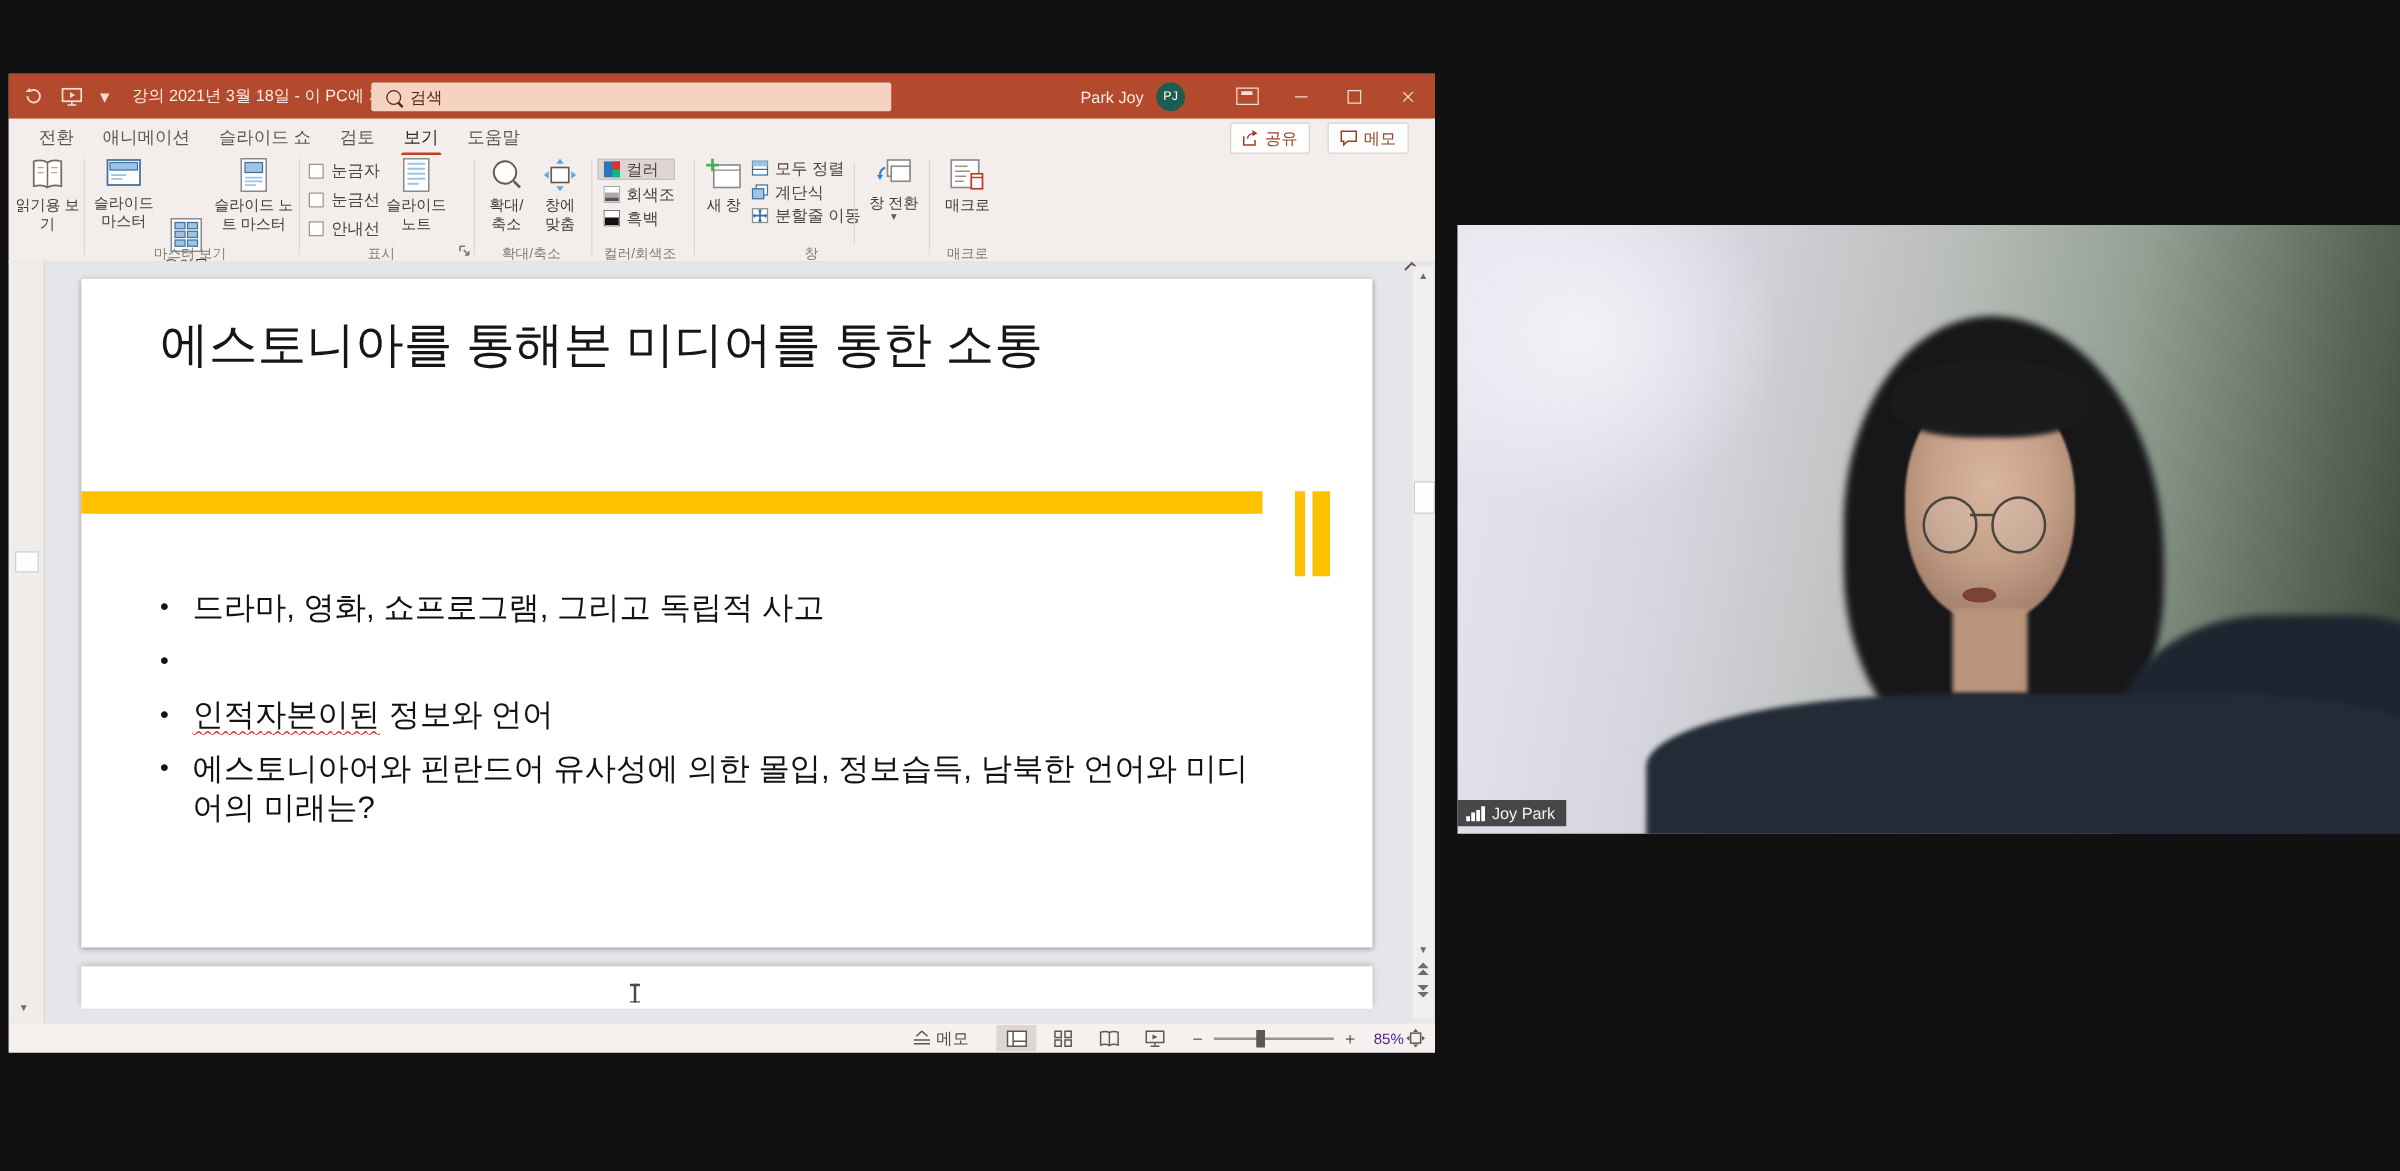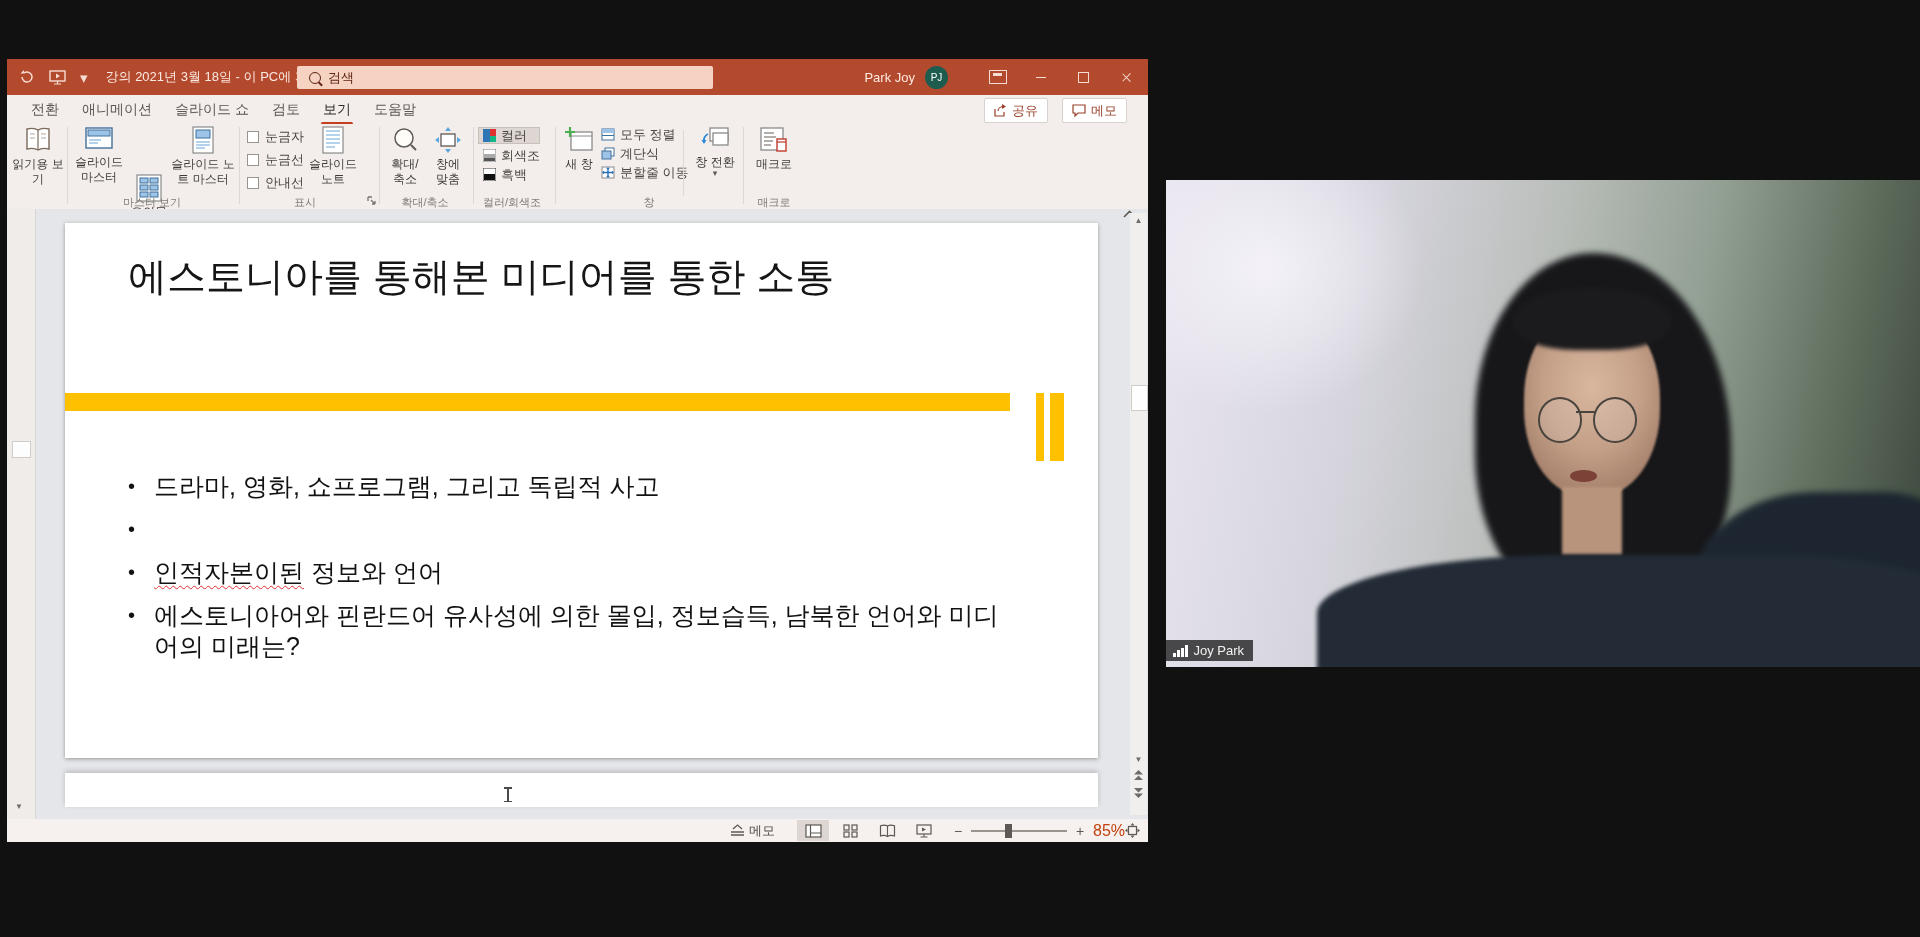--- a/index.html
+++ b/index.html
@@ -80,21 +80,21 @@
   
   .statusbar{position:absolute;left:0;right:0;bottom:0;height:23px;background:#f6f1ef;
              display:flex;align-items:center;justify-content:flex-end;color:#4f4a45;}
   .sb-notes{display:flex;align-items:center;gap:4px;font-size:13px;margin-right:22px;}
   .sb-view{width:32px;height:21px;display:flex;align-items:center;justify-content:center;margin-right:5px;}
   .sb-view.active{background:#ddd6d2;}
   .sb-zoom{display:flex;align-items:center;gap:8px;margin-left:8px;margin-right:8px;}
   .sb-sign{font-size:14px;color:#5d5853;width:10px;text-align:center;}
   .sb-track{position:relative;width:96px;height:2px;background:#9a948e;}
   .sb-handle{position:absolute;left:34px;top:-6px;width:7px;height:14px;background:#5d5853;}
-  .sb-zoomtxt{font-size:16px;color:#c2410c;width:30px;text-align:right;}
+  .sb-zoomtxt{font-size:12px;color:#4c1d95;width:30px;text-align:right;}
   .sb-fit{margin:0 8px 0 2px;}
   
   .video{position:absolute;left:1166px;top:180px;width:754px;height:487px;overflow:hidden;
          background:linear-gradient(100deg,#e9e5f0 0%,#d6d5de 26%,#b9bdb9 48%,#93a094 66%,#5e6c5c 85%,#39443a 100%);}
   .lightblob{position:absolute;left:-8%;top:-12%;width:42%;height:60%;background:radial-gradient(closest-side,#f4f2f8,rgba(244,242,248,0));}
   .hair{position:absolute;left:41%;top:15%;width:34%;height:74%;background:#17171a;border-radius:46% 54% 40% 44%;filter:blur(3px);}
   .face{position:absolute;left:47.5%;top:26%;width:18%;height:39%;
         background:radial-gradient(60% 55% at 50% 42%,#d9b69e 0%,#c4a089 60%,#a8836d 100%);
         border-radius:48% 48% 46% 46%;filter:blur(1px);}
   .fringe{position:absolute;left:46%;top:22%;width:21%;height:13%;background:#1b1b1e;border-radius:50% 50% 40% 40%;filter:blur(2px);}

